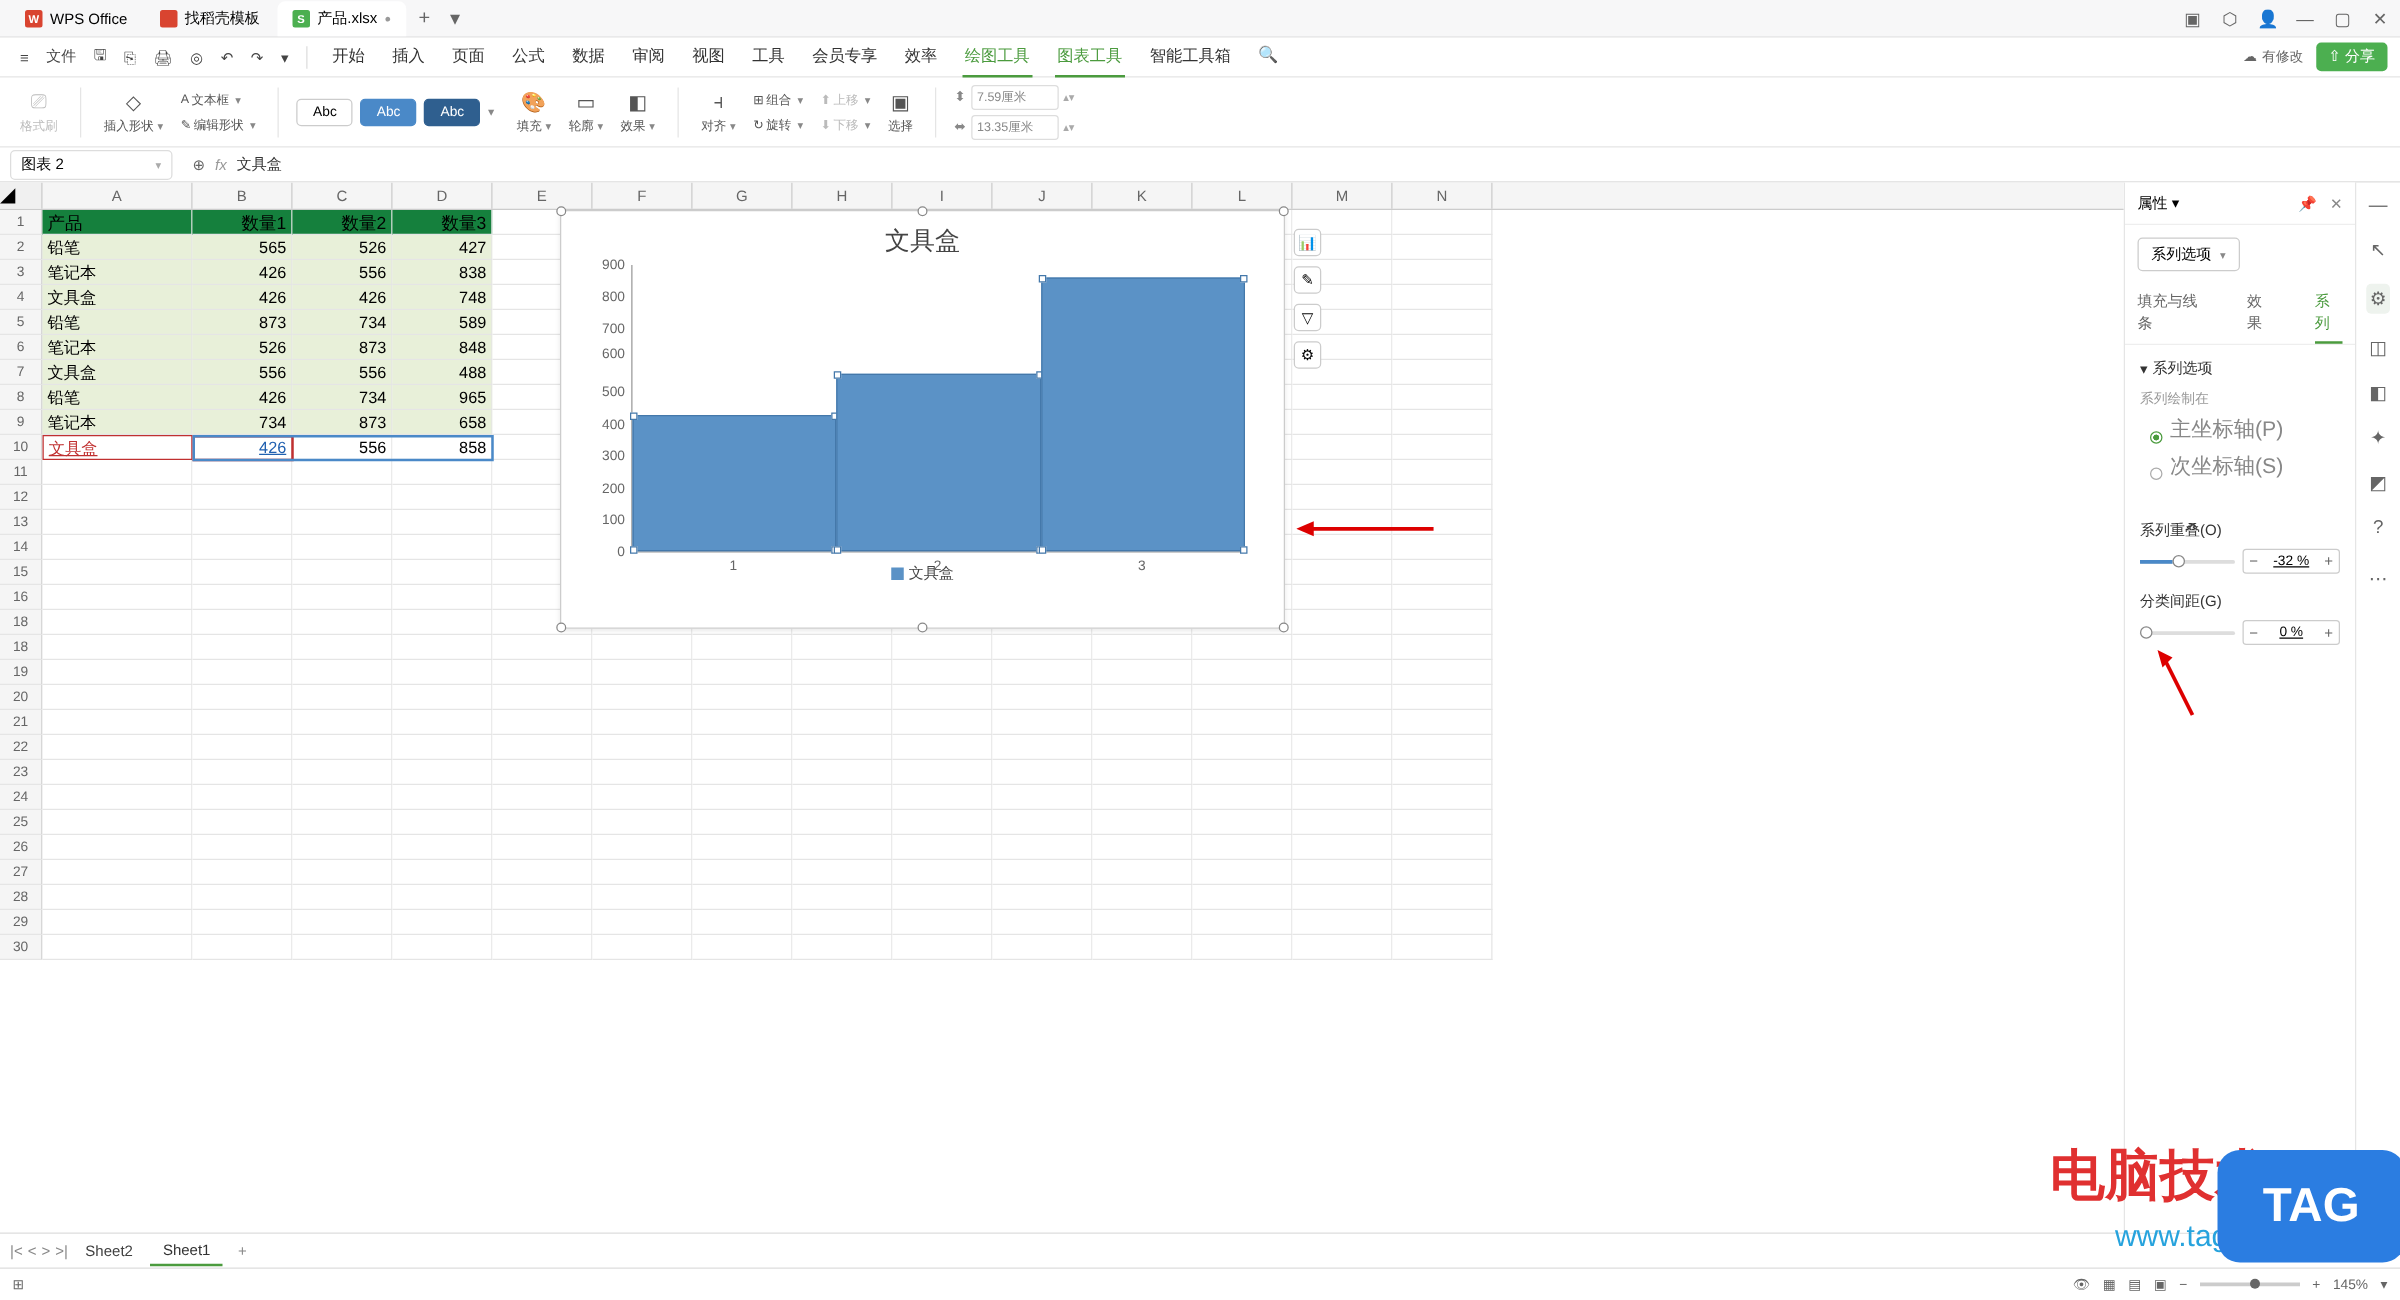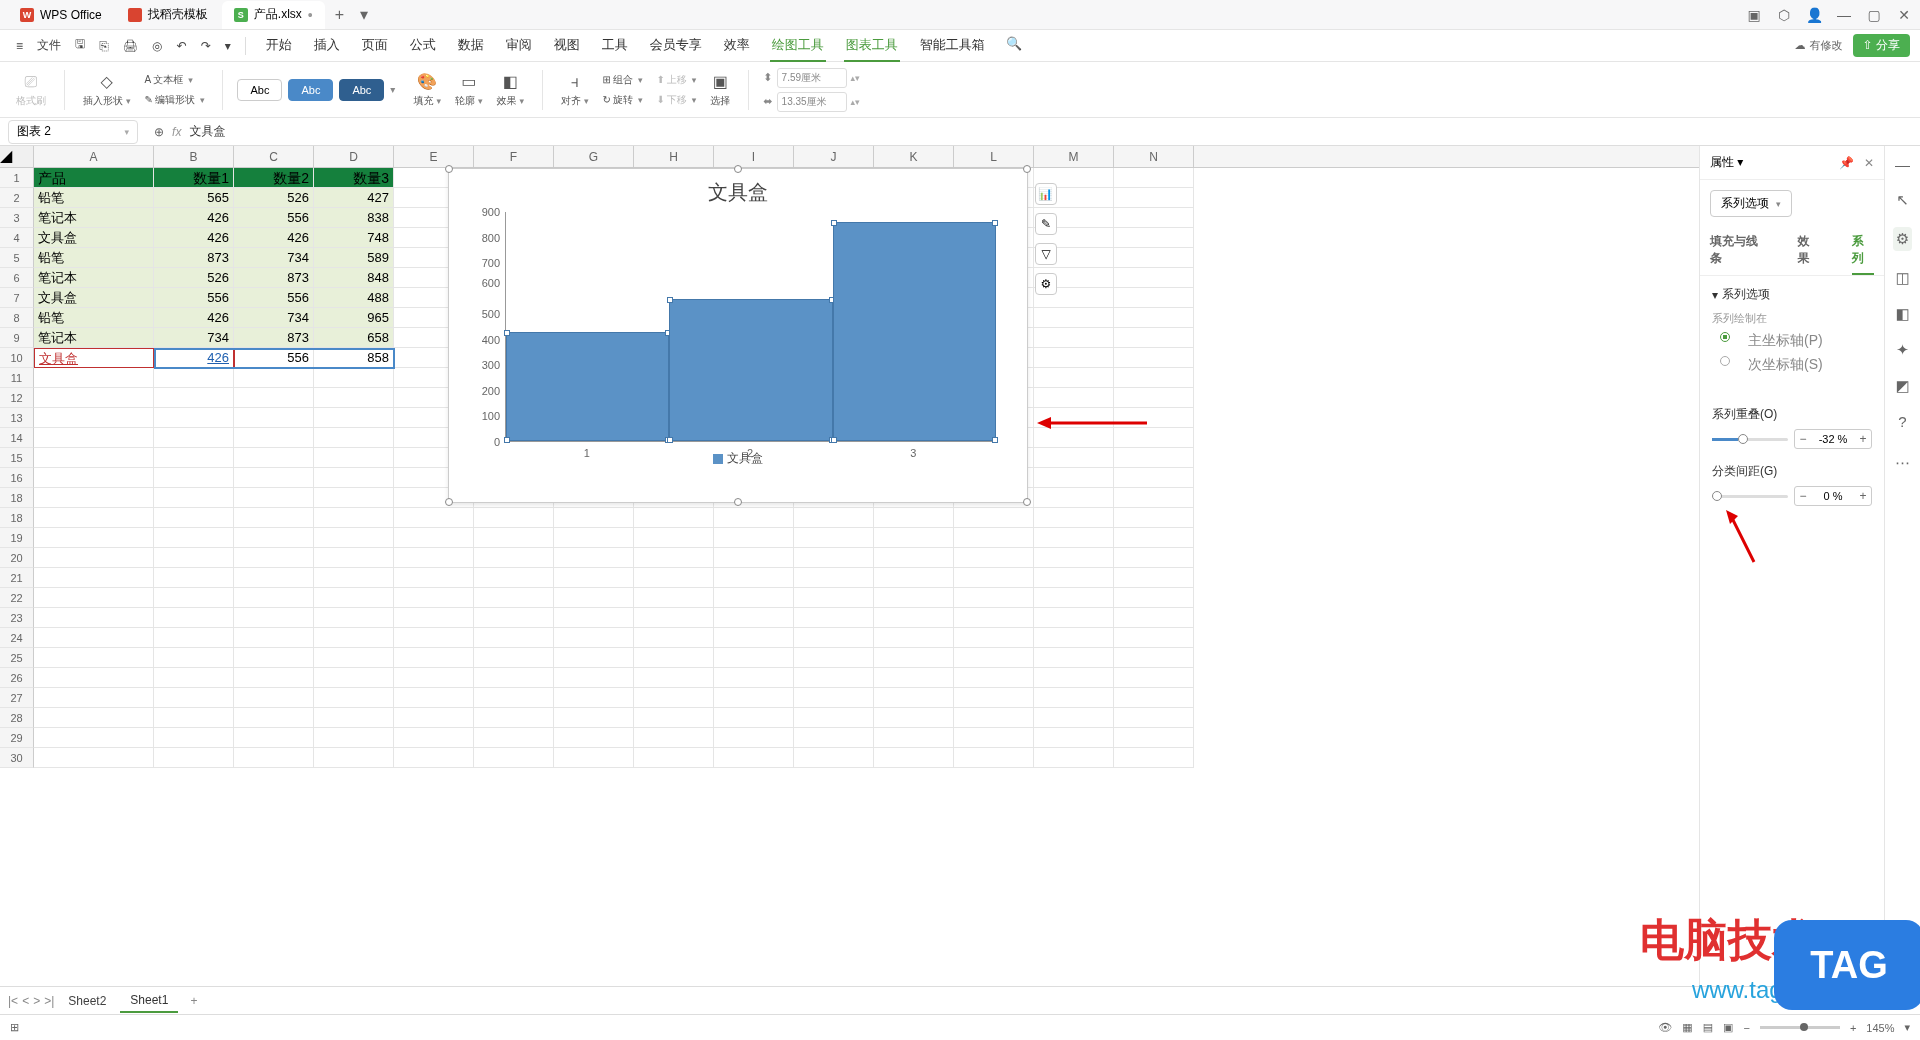--- a/index.html
+++ b/index.html
@@ -85,36 +85,36 @@
 .legend { text-align: center; font-size: 12px; color: #444; padding-top: 8px; }
 .legend-swatch { display: inline-block; width: 10px; height: 10px; background: #5b92c6; margin-right: 4px; vertical-align: middle; }
 .chart-side-btns { position: absolute; right: -30px; top: 14px; display: flex; flex-direction: column; gap: 8px; }
 .chart-side-btn { width: 22px; height: 22px; border: 1px solid #ccc; border-radius: 4px; background: #fff; display: flex; align-items: center; justify-content: center; font-size: 12px; cursor: pointer; }
 .red-arrow { position: absolute; right: -120px; top: 246px; }
 
 
 .panel-header { display: flex; align-items: center; justify-content: space-between; padding: 8px 10px; border-bottom: 1px solid #eee; font-size: 12px; }
 .panel-header-right { display: flex; gap: 10px; color: #888; }
 .series-btn { margin: 10px 10px; padding: 4px 10px; border: 1px solid #ccc; border-radius: 4px; font-size: 12px; display: inline-flex; align-items: center; gap: 4px; }
-.panel-tabs { display: flex; gap: 32px; padding: 0 10px; border-bottom: 1px solid #eee; font-size: 12px; font-weight: bold; }
+.panel-tabs { display: flex; gap: 32px; padding: 0 10px; border-bottom: 1px solid #eee; font-size: 12px; }
 .panel-tab { padding: 6px 0; color: #666; cursor: pointer; }
 .panel-tab.active { color: #4b9b3e; border-bottom: 2px solid #4b9b3e; }
 .panel-section { padding: 10px 12px; font-size: 12px; }
 .panel-section-title { color: #333; margin-bottom: 8px; display: flex; align-items: center; gap: 4px; }
 .panel-sub { color: #999; font-size: 11px; margin-bottom: 6px; }
-.radio-row { display: flex; align-items: flex-start; gap: 18px; font-size: 14px; color: #888; margin-bottom: 6px; padding-left: 8px; }
+.radio-row { display: flex; align-items: flex-end; gap: 6px; font-size: 17px; color: #888; margin-bottom: 6px; padding-left: 8px; }
 .radio-dot { width: 10px; height: 10px; border: 1px solid #aaa; border-radius: 50%; }
 .radio-dot.on { border-color: #4b9b3e; background: radial-gradient(circle, #4b9b3e 40%, #fff 45%); }
 .slider-row { display: flex; align-items: center; gap: 6px; margin-top: 6px; }
 .slider-track { flex: 1; height: 3px; background: #ddd; position: relative; border-radius: 2px; }
 .slider-fill { position: absolute; height: 3px; background: #4a89c8; left: 0; }
 .slider-thumb { position: absolute; width: 10px; height: 10px; background: #fff; border: 1px solid #888; border-radius: 50%; top: -4px; }
 .spin-box { display: flex; align-items: center; border: 1px solid #ccc; border-radius: 3px; height: 20px; }
 .spin-btn { width: 16px; text-align: center; color: #666; cursor: pointer; font-size: 12px; }
-.spin-val { width: 44px; text-align: center; font-size: 11px; }
+.spin-val { width: 44px; text-align: center; font-size: 11px; text-decoration: underline; }
 
 
 .sheets-bar { height: 28px; display: flex; align-items: center; border-top: 1px solid #ddd; padding: 0 8px; font-size: 12px; gap: 4px; }
 .sheets-nav { display: flex; gap: 4px; color: #888; }
 .sheet-tab { padding: 4px 10px; color: #404040; cursor: pointer; }
 .sheet-tab.active { color: #333; border-bottom: 2px solid #4b9b3e; font-weight: 500; }
 
 
 .statusbar { height: 26px; display: flex; align-items: center; border-top: 1px solid #ddd; padding: 0 10px; font-size: 11px; color: #666; }
 .status-right { margin-left: auto; display: flex; align-items: center; gap: 10px; }

